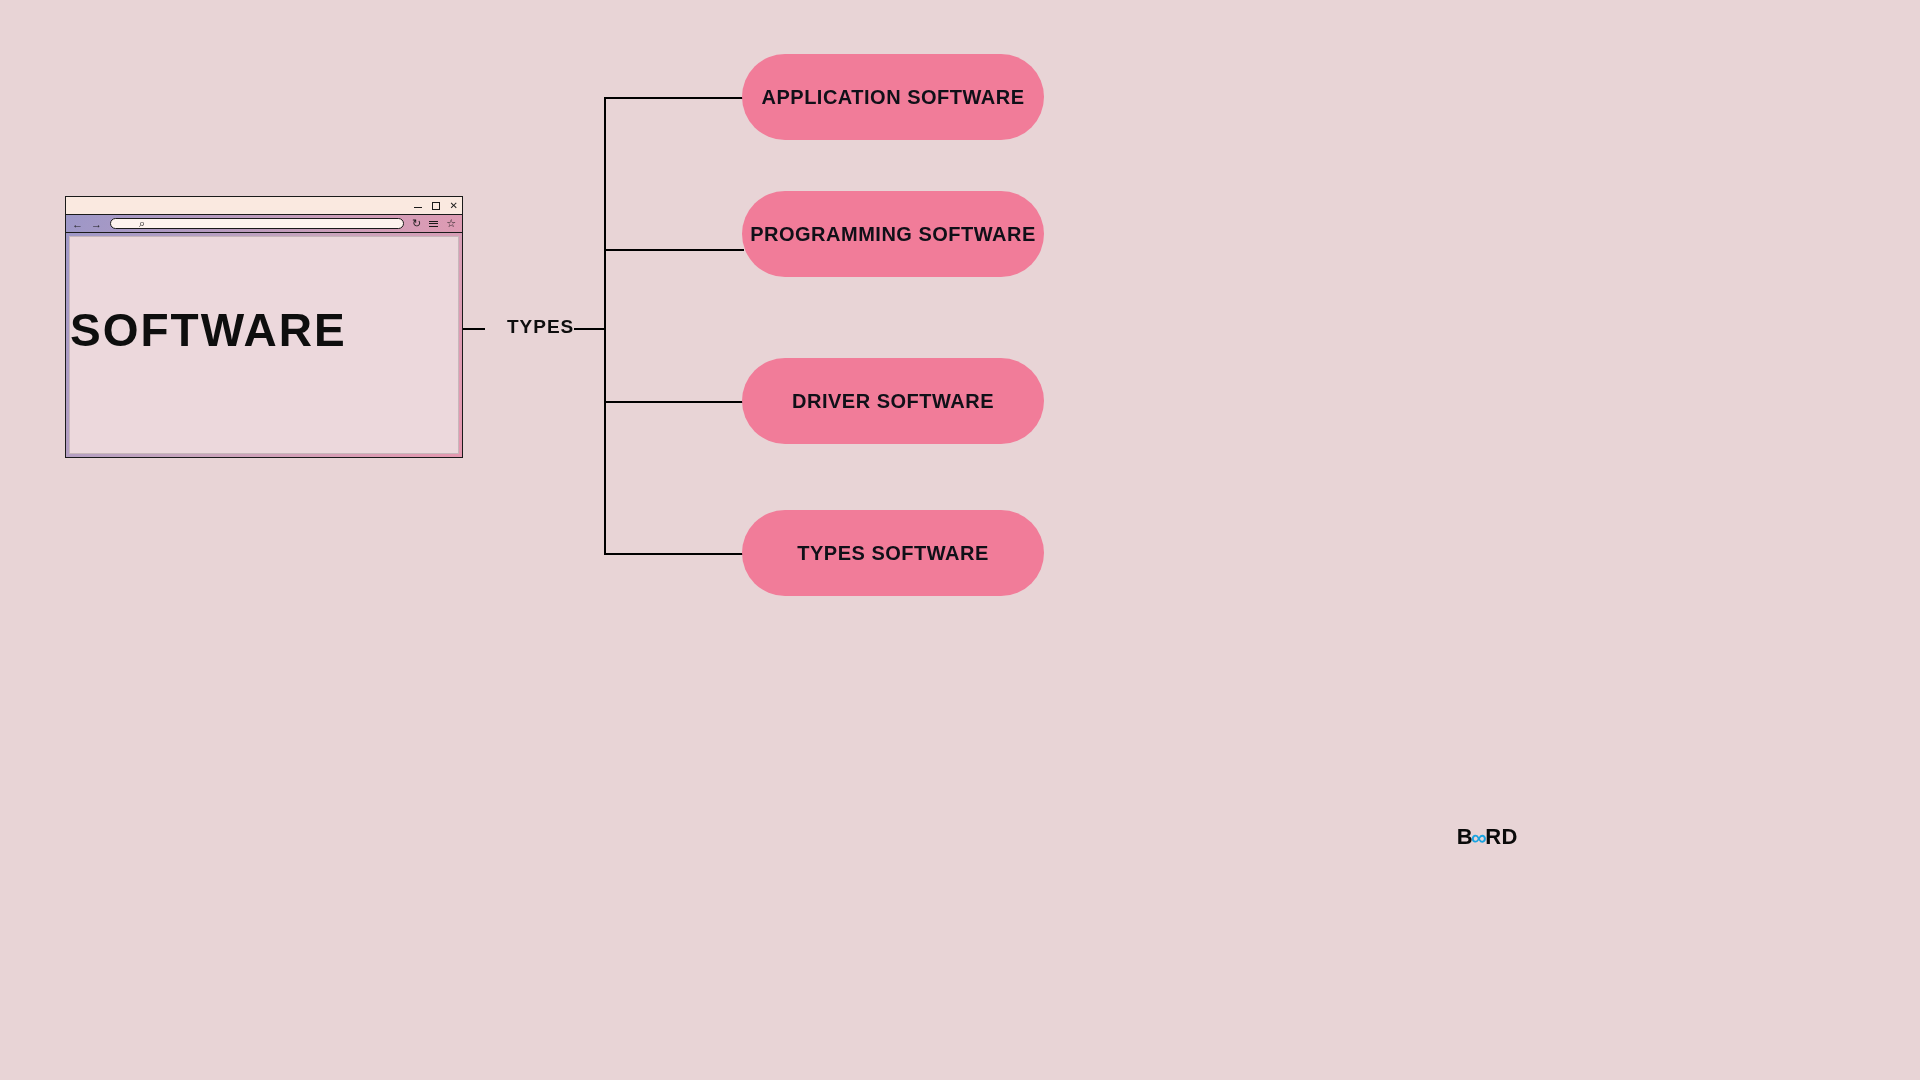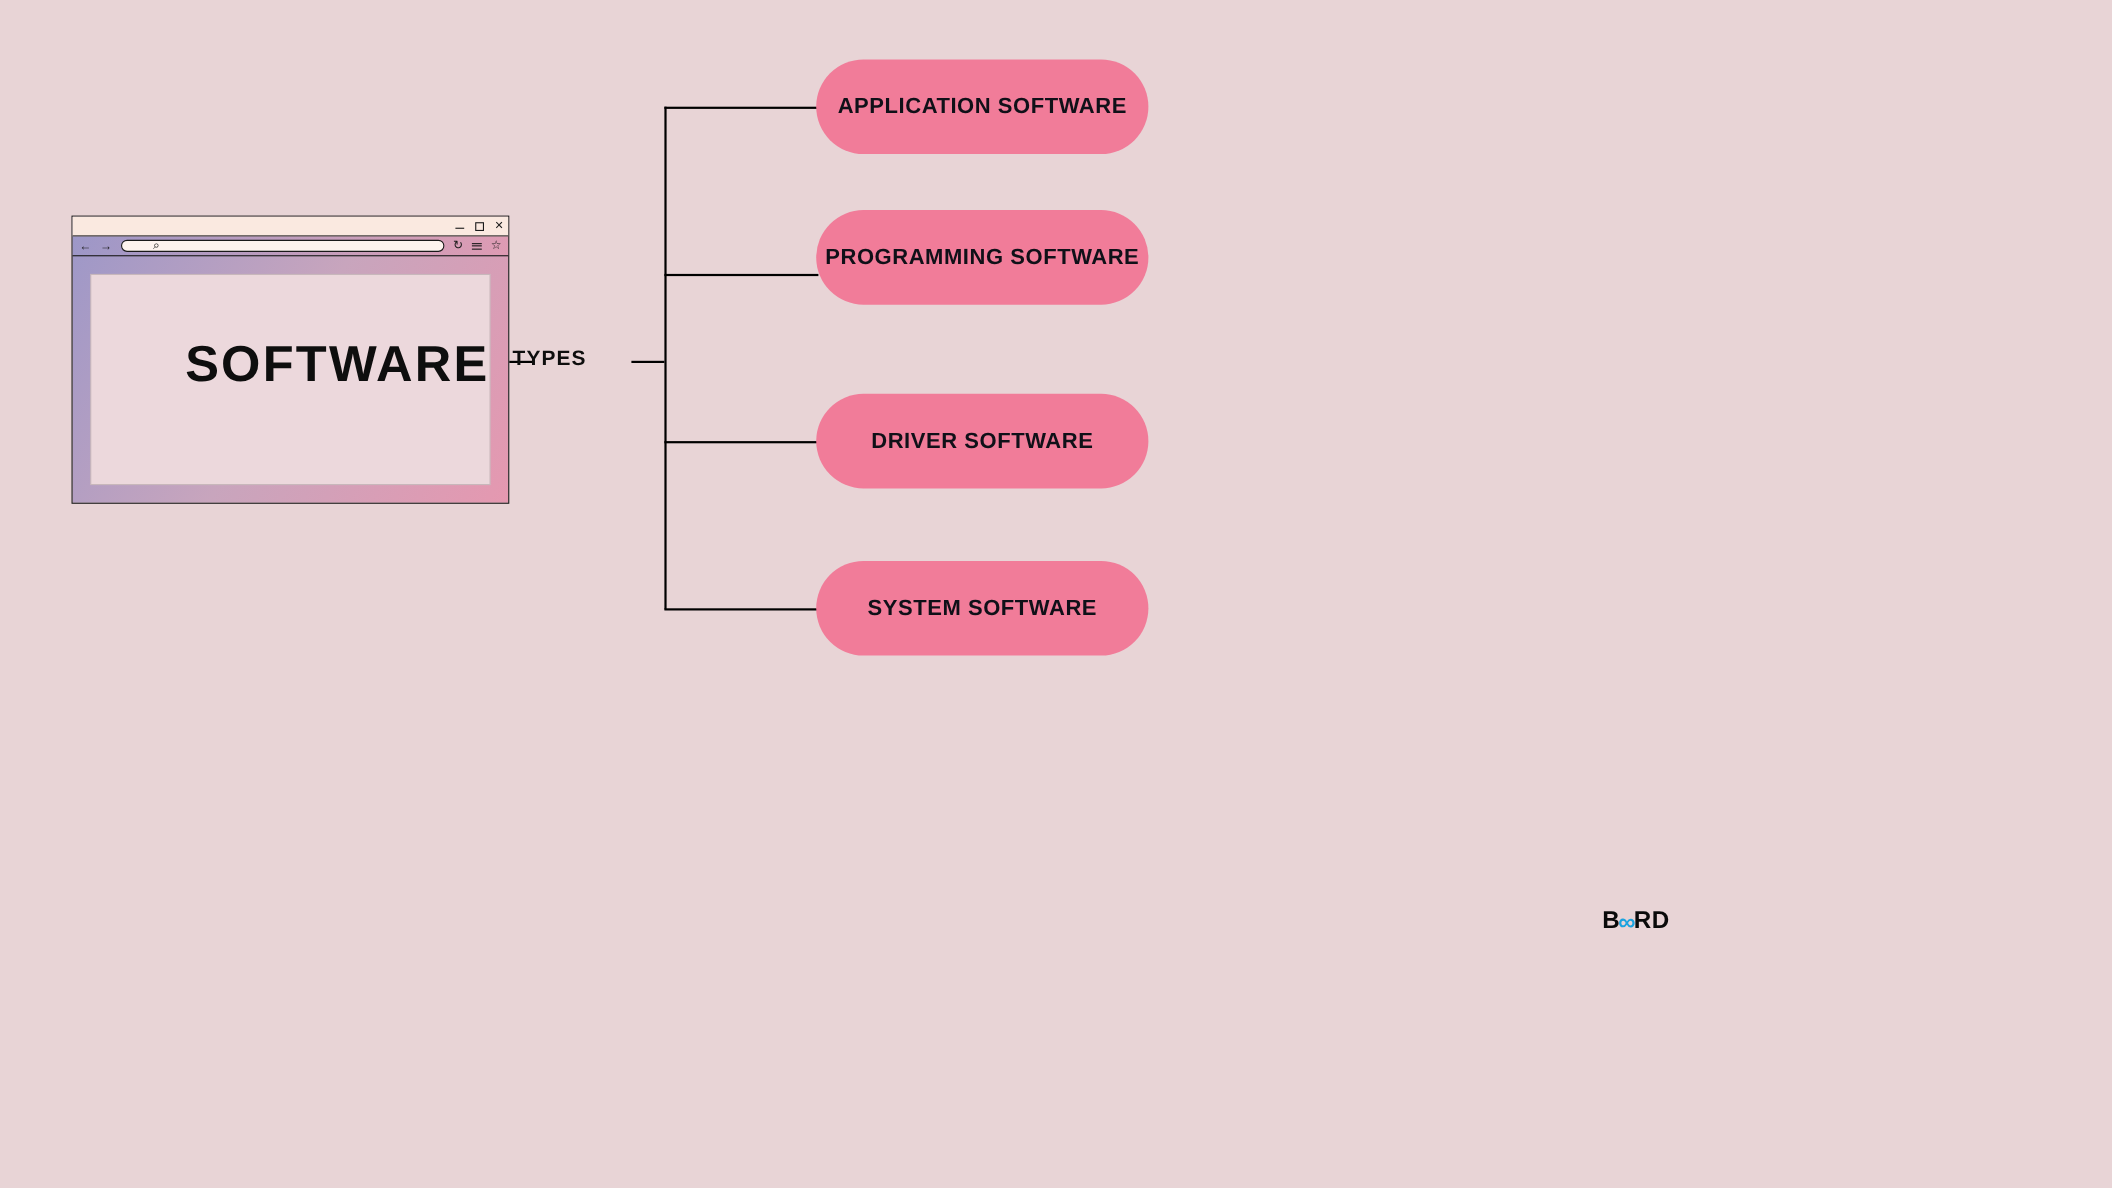--- a/index.html
+++ b/index.html
@@ -58,47 +58,47 @@
     display:flex;
     align-items:center;
     padding-left:28px;
   }
   .tool-icon { font-size: 11px; color:#1a1a1a; line-height:1;}
   .hamburger { display:flex; flex-direction:column; gap:1.5px;}
   .hamburger div{ width:9px; border-top:1.5px solid #1a1a1a;}
 
   .content-area {
     flex: 1;
-    margin: 16px;
+    margin: 3px;
     background: #ecd8dc;
     border: 1px solid rgba(0,0,0,.15);
     display:flex;
     align-items:center;
-    justify-content:flex-end;
+    justify-content:flex-start;
   }
   .software-label {
     font-size: 46px;
     font-weight: 900;
     letter-spacing: 2px;
     color: #0e0e0e;
     margin-top: -30px;
   }
 
   
   .conn-h1 {
     position:absolute;
     top: 328px;
     left: 463px;
     width: 22px;
     border-top: 2px solid #000;
   }
   .types-label {
     position:absolute;
     top: 316px;
-    left: 466px;
+    left: 507px;
     font-size: 19px;
     font-weight: 800;
     letter-spacing: 1px;
     color:#0e0e0e;
   }
   .conn-h2 {
     position:absolute;
     top: 328px;
     left: 574px;
     width: 30px;
@@ -200,19 +200,19 @@
 
 <div class="spine"></div>
 <div class="branch b1"></div>
 <div class="branch b2"></div>
 <div class="branch b3"></div>
 <div class="branch b4"></div>
 
 <div class="pill p1">APPLICATION SOFTWARE</div>
 <div class="pill p2">PROGRAMMING SOFTWARE</div>
 <div class="pill p3">DRIVER SOFTWARE</div>
-<div class="pill p4">SYSTEM SOFTWARE</div>
+<div class="pill p4">TYPES SOFTWARE</div>
 
 <div class="logo">
   <span>B</span>
   <span class="inf">∞</span>
   <span>RD</span>
 </div>
 
 </body></html>

